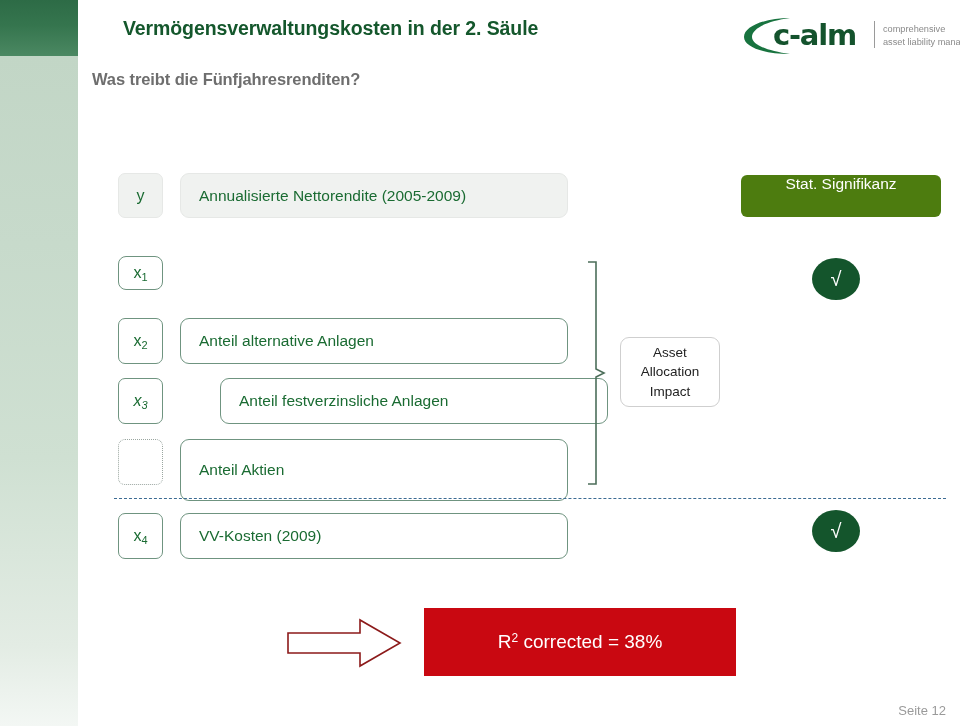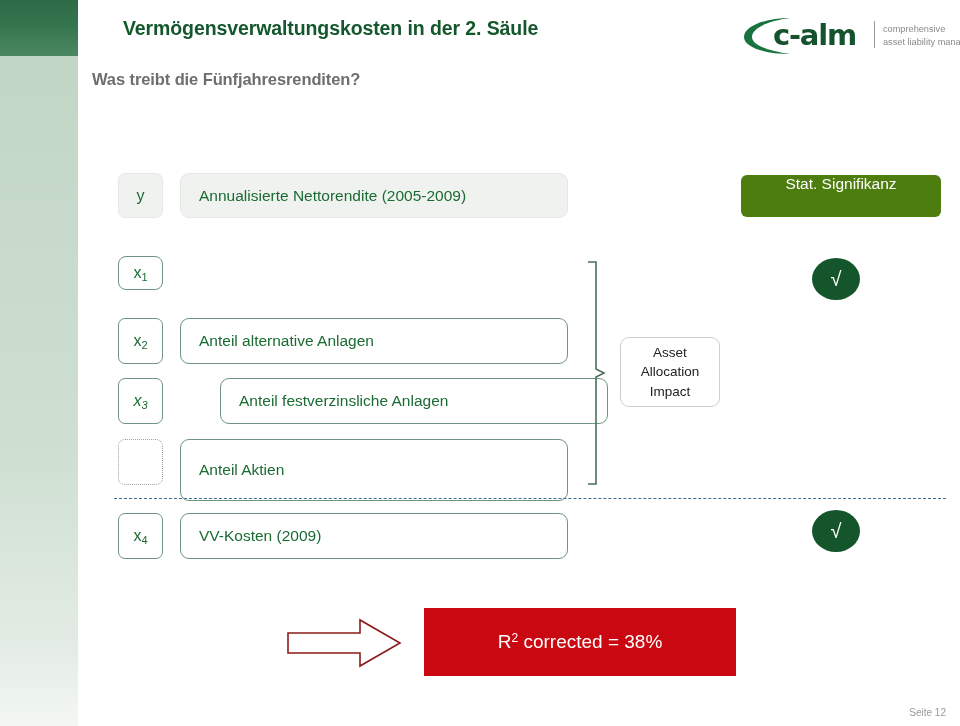--- a/index.html
+++ b/index.html
@@ -225,21 +225,21 @@
   }
   .result-label .sup {
     font-size: 12px;
     vertical-align: 6px;
   }
 
   
   .footer {
     position: absolute;
     right: 14px; bottom: 8px;
-    font-size: 10px;
+    font-size: 13px;
     color: #9a9a9a;
   }
 </style>
 </head>
 <body>
 
 <div id="slide">
 
   <div class="left-bar-dark"></div>
   <div class="left-bar-light"></div>

